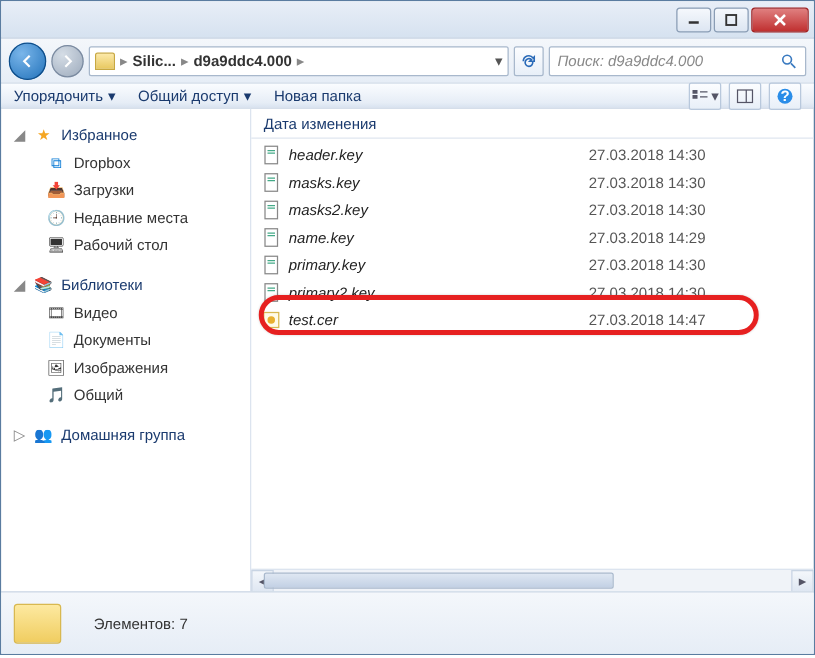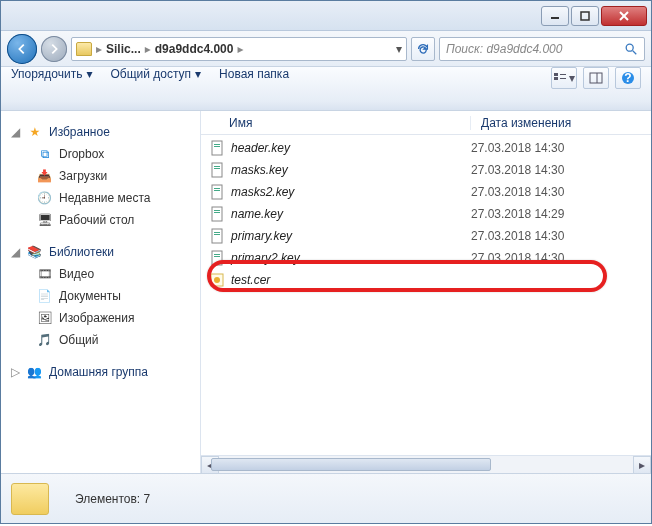--- a/index.html
+++ b/index.html
@@ -14,21 +14,21 @@
 .navbtn.fwd { background: radial-gradient(circle at 35% 30%, #d5dde6, #9aa8ba); box-shadow: inset 0 0 0 1px #7a8aa0; width: 26px; height: 26px; }
 .navbtn svg { width: 14px; height: 14px; }
 .addr { flex: 1; height: 24px; border: 1px solid #a8b8cc; background: #fff; border-radius: 2px; display: flex; align-items: center; padding: 0 4px; gap: 4px; }
 .addr .folder-ic { width: 16px; height: 14px; background: linear-gradient(#fce9a8, #e8c860); border-radius: 2px 2px 0 0; border: 1px solid #c8a840; }
 .addr .sep { color: #888; }
 .addr .seg { color: #333; font-weight: bold; }
 .addr .ddarrow { margin-left: auto; color: #555; }
 .refresh { width: 24px; height: 24px; border: 1px solid #a8b8cc; background: linear-gradient(#fcfdff,#e8eff8); display: flex; align-items: center; justify-content: center; border-radius: 2px; }
 .search { width: 206px; height: 24px; border: 1px solid #a8b8cc; background: #fff; border-radius: 2px; display: flex; align-items: center; padding: 0 6px; gap: 6px; color: #888; font-style: italic; }
 .search svg { margin-left: auto; }
-.toolbar { height: 44px; background: linear-gradient(#fafcff, #e6edf6 80%, #d9e3f0); border-bottom: 1px solid #c8d4e3; display: flex; align-items: flex-start; padding: 0 10px; gap: 18px; }
+.toolbar { height: 20px; background: linear-gradient(#fafcff, #e6edf6 80%, #d9e3f0); border-bottom: 1px solid #c8d4e3; display: flex; align-items: center; padding: 0 10px; gap: 18px; }
 .toolbar .itm { color: #1a3a6e; display: flex; align-items: center; gap: 4px; cursor: pointer; }
 .toolbar .right { margin-left: auto; display: flex; gap: 6px; }
 .toolbar .ibtn { width: 26px; height: 22px; border: 1px solid #b8c8dc; background: linear-gradient(#fcfdff,#e8eff8); border-radius: 2px; display: flex; align-items: center; justify-content: center; }
 .body { flex: 1; display: flex; overflow: hidden; }
 .side { width: 200px; border-right: 1px solid #dce4ef; background: #fff; padding: 6px 0; overflow: auto; }
 .side .grp { margin: 4px 0 10px 0; }
 .side .hdr { display: flex; align-items: center; gap: 6px; padding: 3px 10px; color: #1a3a6e; font-weight: 400; }
 .side .hdr .arrow { color: #888; width: 10px; }
 .side .sub { display: flex; align-items: center; gap: 6px; padding: 3px 10px 3px 36px; color: #333; cursor: pointer; }
 .ic { width: 16px; height: 16px; display: inline-flex; align-items: center; justify-content: center; }
@@ -198,21 +198,20 @@
         <div class="hdr">
             <span class="arrow">▷</span>
             <span class="ic">👥</span>
             <span>Домашняя группа</span>
           </div>
       </div>
     </div>
 
     <div class="main">
       <div class="colhdr">
-        <div class="c1">Имя</div>
         <div class="c2">Дата изменения</div>
       </div>
       <div class="files" id="files">
         <div class="highlight" style="left:6px; top:125px; width:400px; height:32px;"></div>
       <div class="frow">
             <span class="fic">
               <svg width="16" height="16">
                 <rect x="3" y="1" width="10" height="14" fill="#fff" stroke="#888"></rect>
                 <rect x="5" y="4" width="6" height="1" fill="#4a8"></rect>
                 <rect x="5" y="6" width="6" height="1" fill="#4a8"></rect>
@@ -277,20 +276,21 @@
             <span class="fdate">27.03.2018 14:30</span>
           </div>
           <div class="frow">
             <span class="fic">
               <svg width="16" height="16">
                 <rect x="2" y="2" width="12" height="12" fill="#fffbe8" stroke="#d8b850"></rect>
                 <circle cx="8" cy="8" r="3" fill="#e8b030"></circle>
               </svg>
             </span>
             <span class="fname">test.cer</span>
+            <span class="fdate">27.03.2018 14:47</span>
           </div>
         </div>
       <div class="hscroll">
         <div class="arr l">◂</div>
         <div class="thumb"></div>
         <div class="arr r">▸</div>
       </div>
     </div>
   </div>
 

